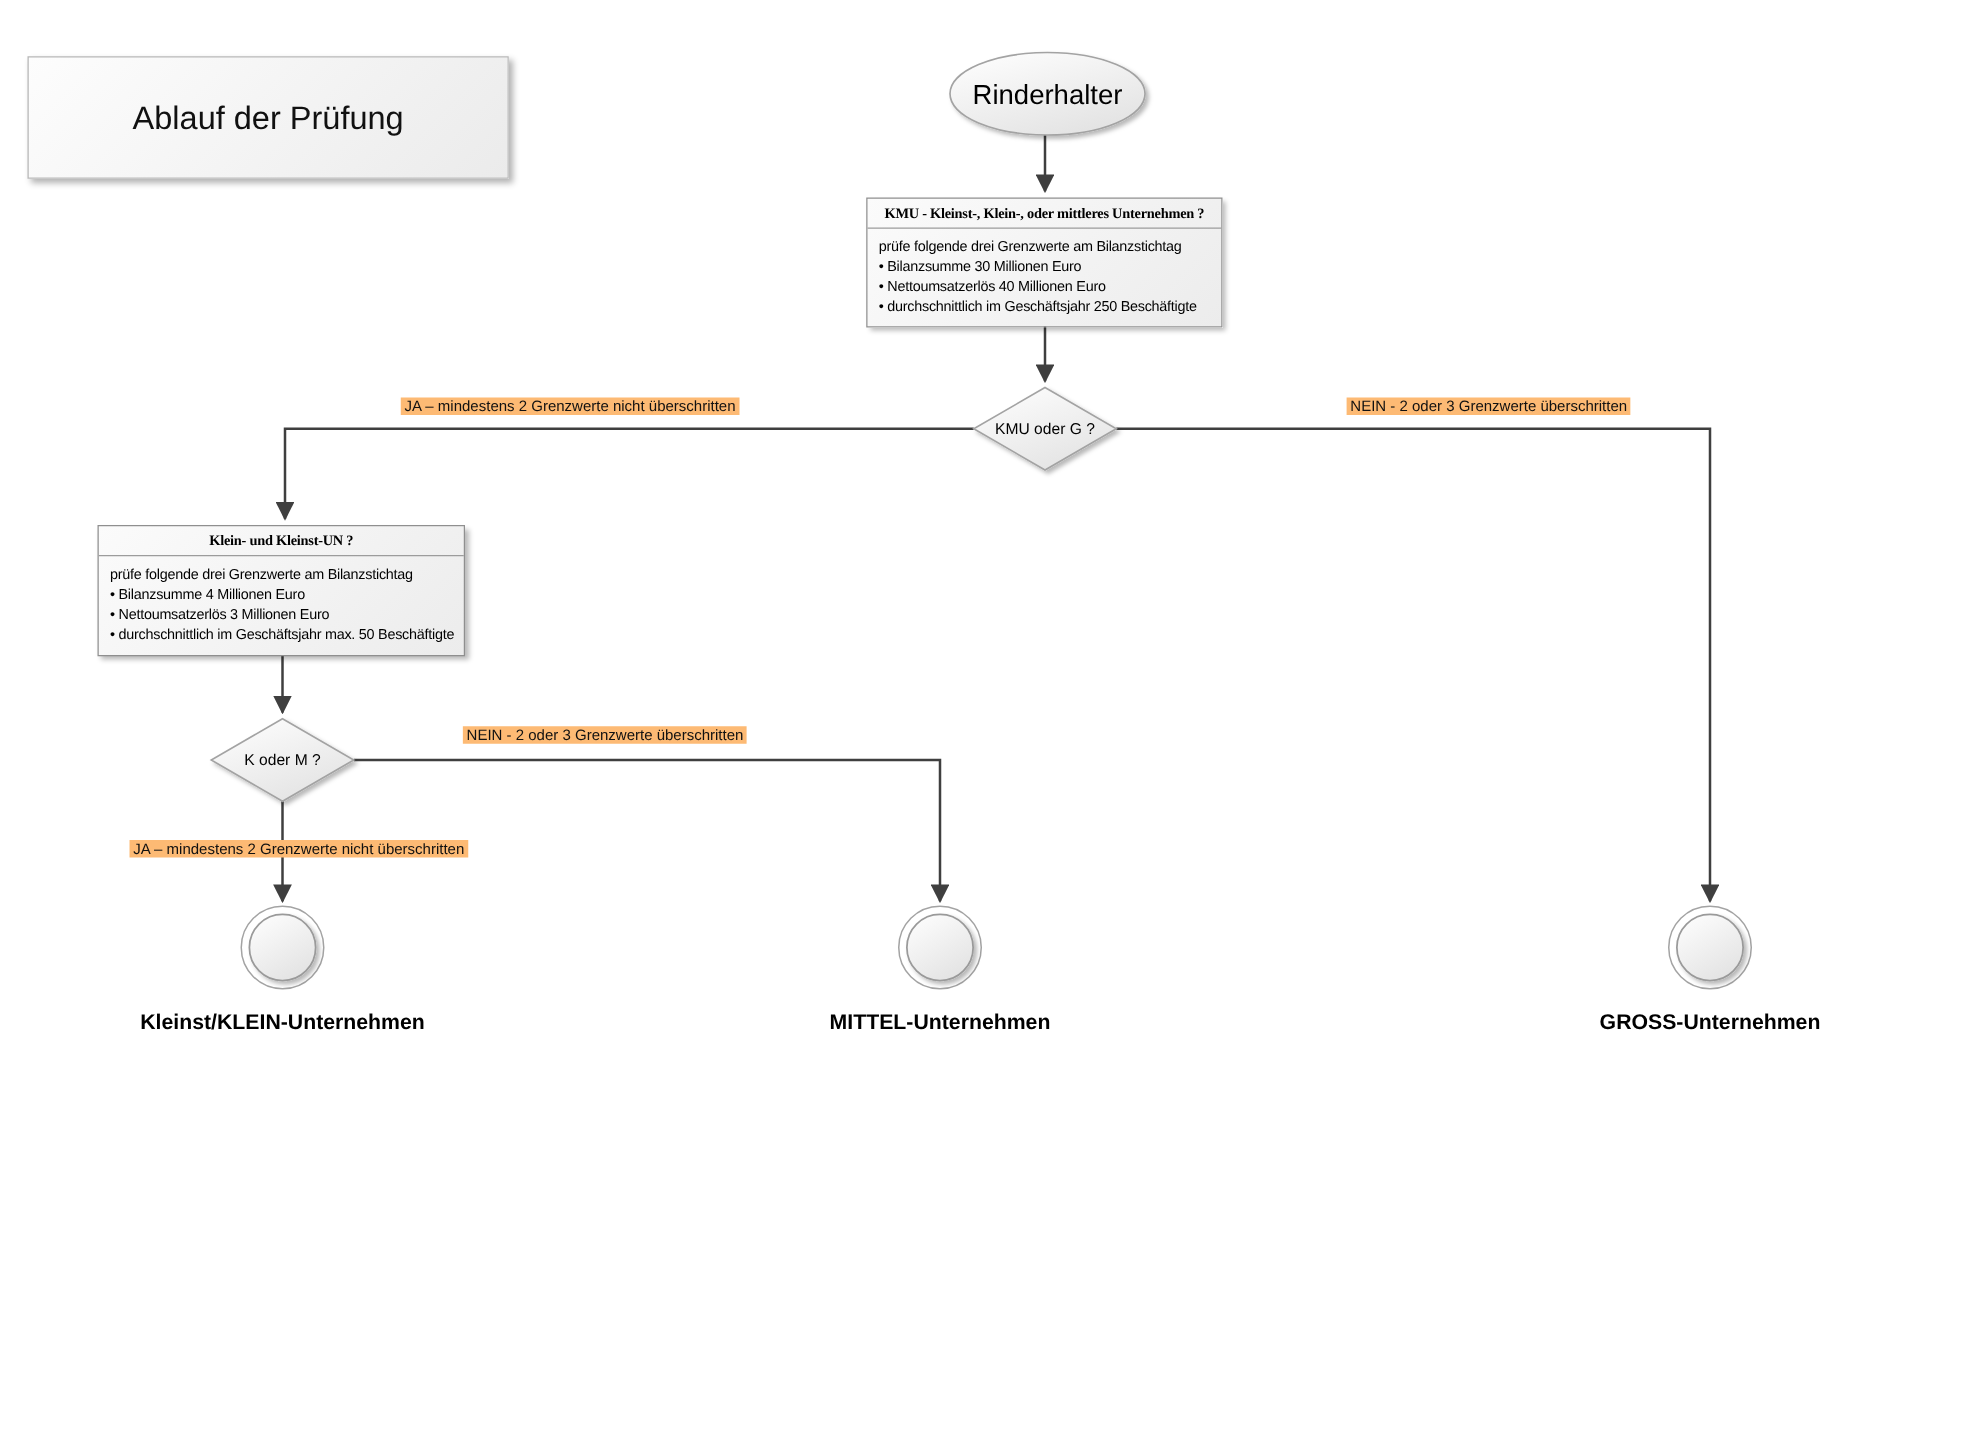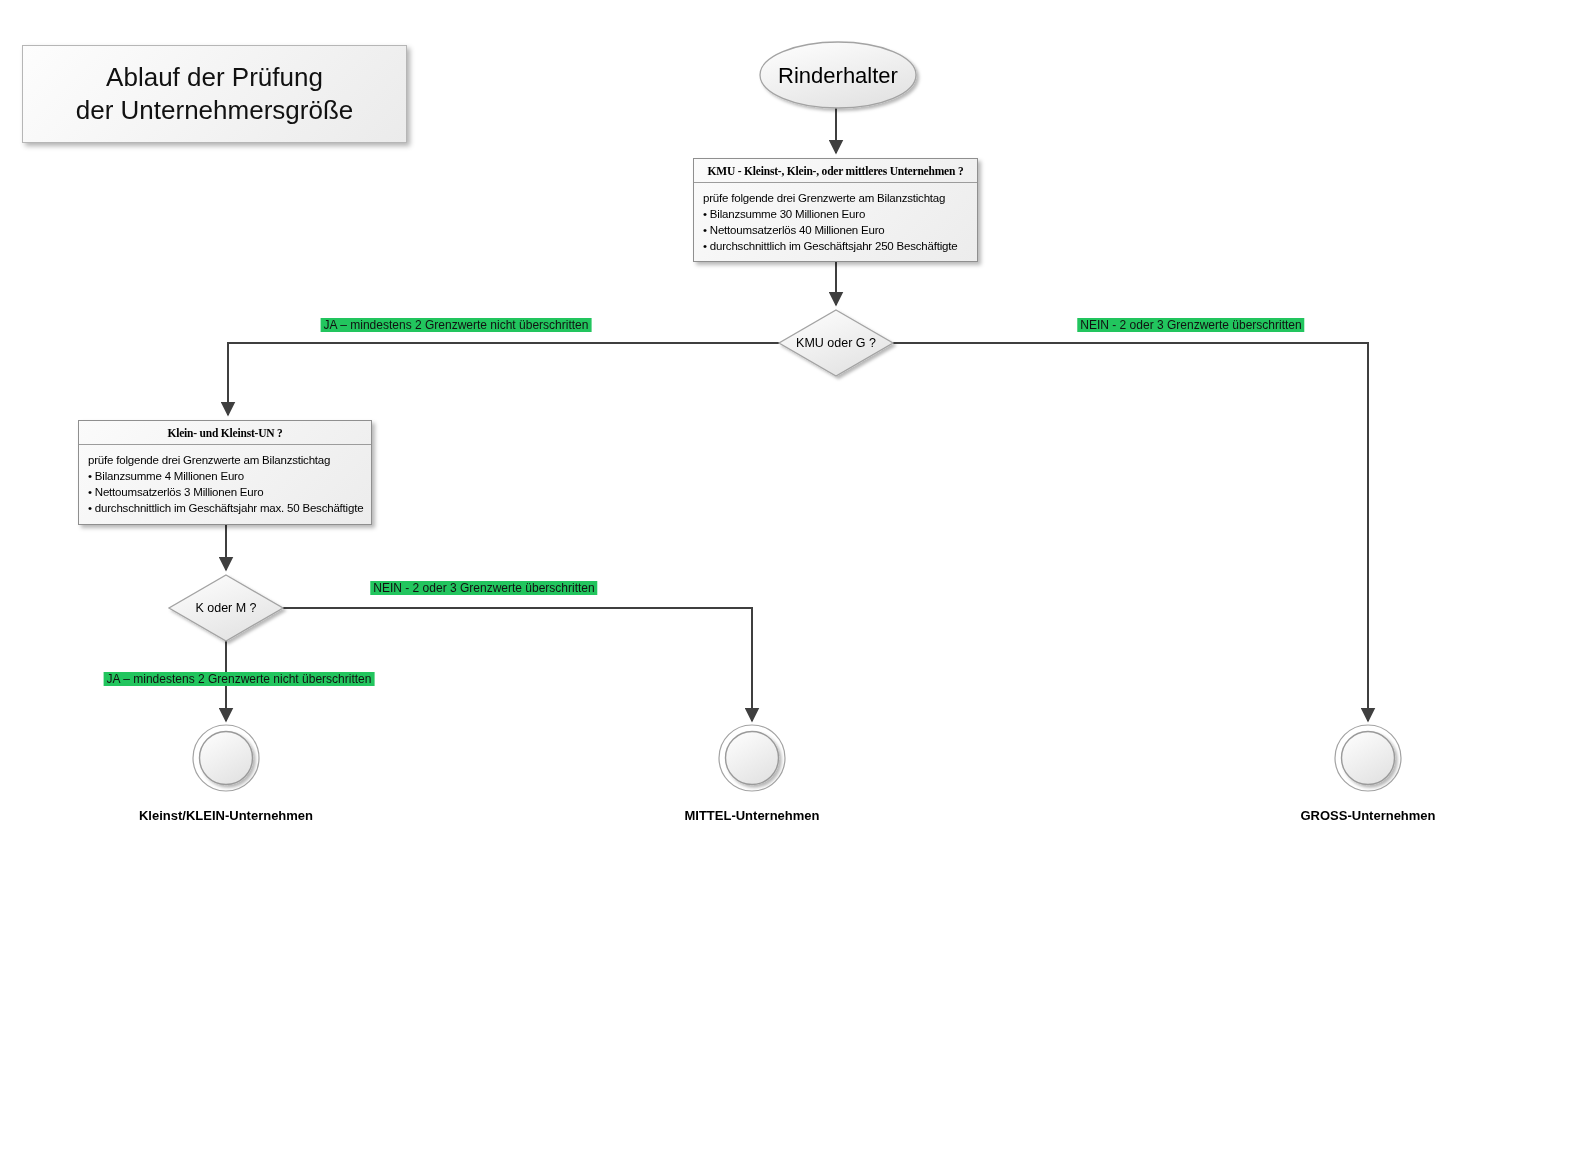--- a/index.html
+++ b/index.html
@@ -63,28 +63,28 @@
     white-space: nowrap;
   }
   .box-kmu   { left: 693px; top: 158px; width: 283px; height: 102px; }
   .box-klein { left: 78px;  top: 420px; width: 292px; height: 103px; }
 
   .edge-label {
     position: absolute;
     transform: translateX(-50%);
     font-size: 12px;
     white-space: nowrap;
-    background: #22c55e;
+    background: #fdba74;
     padding: 0 3px;
     color: #111;
   }
   .term-label {
     position: absolute;
     transform: translateX(-50%);
-    font-size: 13px;
+    font-size: 17px;
     font-weight: bold;
     white-space: nowrap;
   }
   .footer-version {
     position: absolute;
     left: 68px; top: 1072px;
     font-size: 26px;
     color: #000;
   }
 </style>
@@ -133,21 +133,20 @@
       <circle class="ring-inner" cx="752" cy="758" r="26.5" filter="url(#softShadow)"></circle>
     </g>
     <g>
       <circle class="ring-outer" cx="1368" cy="758" r="33"></circle>
       <circle class="ring-inner" cx="1368" cy="758" r="26.5" filter="url(#softShadow)"></circle>
     </g>
   </svg>
 
   <div class="title-box">
     <div>Ablauf der Prüfung</div>
-    <div>der Unternehmersgröße</div>
   </div>
 
   <div class="process-box box-kmu">
     <div class="hdr">KMU - Kleinst-, Klein-, oder mittleres Unternehmen ?</div>
     <div class="body">
       <div>prüfe folgende drei Grenzwerte am Bilanzstichtag</div>
       <div>• Bilanzsumme 30 Millionen Euro</div>
       <div>• Nettoumsatzerlös 40 Millionen Euro</div>
       <div>• durchschnittlich im Geschäftsjahr 250 Beschäftigte</div>
     </div>

